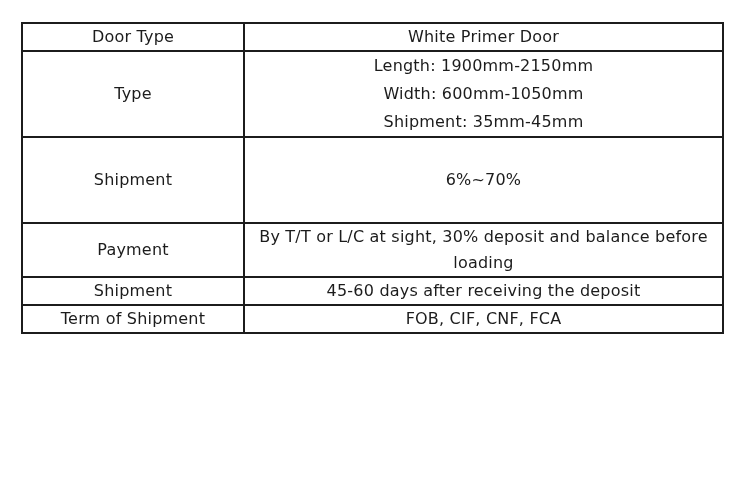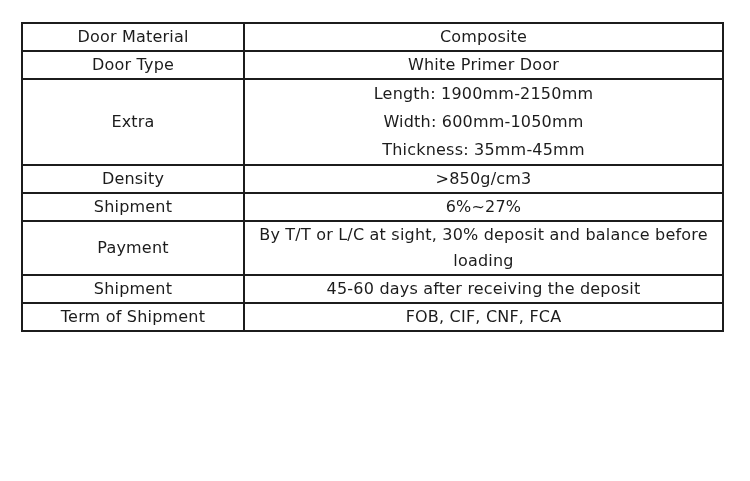--- a/index.html
+++ b/index.html
@@ -55,47 +55,39 @@
   
   .spec-table tr:nth-child(12) td {
     height: 29px;
   }
 </style>
 </head>
 <body style="--border-color: #1c1c1c; --text-color: #1c1c1c; --bg-color: #ffffff;">
 
 <table class="spec-table">
   <tbody id="spec-body">
-  <tr>
-    <td class="label-cell">Door Material</td>
-    <td class="value-cell">Composite</td>
-  </tr>
 
   <tr>
     <td class="label-cell">Door Type</td>
     <td class="value-cell">White Primer Door</td>
   </tr>
 
   <tr>
-    <td class="label-cell">Extra</td>
+    <td class="label-cell">Type</td>
     <td class="value-cell">
           <div class="value-line">Length: 1900mm-2150mm</div>
           <div class="value-line">Width: 600mm-1050mm</div>
-          <div class="value-line">Thickness: 35mm-45mm</div>
+          <div class="value-line">Shipment: 35mm-45mm</div>
         </td>
   </tr>
 
-  <tr>
-    <td class="label-cell">Density</td>
-    <td class="value-cell">&gt;850g/cm3</td>
-  </tr>
 
   <tr>
     <td class="label-cell">Shipment</td>
-    <td class="value-cell">6%~27%</td>
+    <td class="value-cell">6%~70%</td>
   </tr>
 
 
 
 
   <tr>
     <td class="label-cell">Payment</td>
     <td class="value-cell">By T/T or L/C at sight, 30% deposit and balance before loading</td>
   </tr>
 

